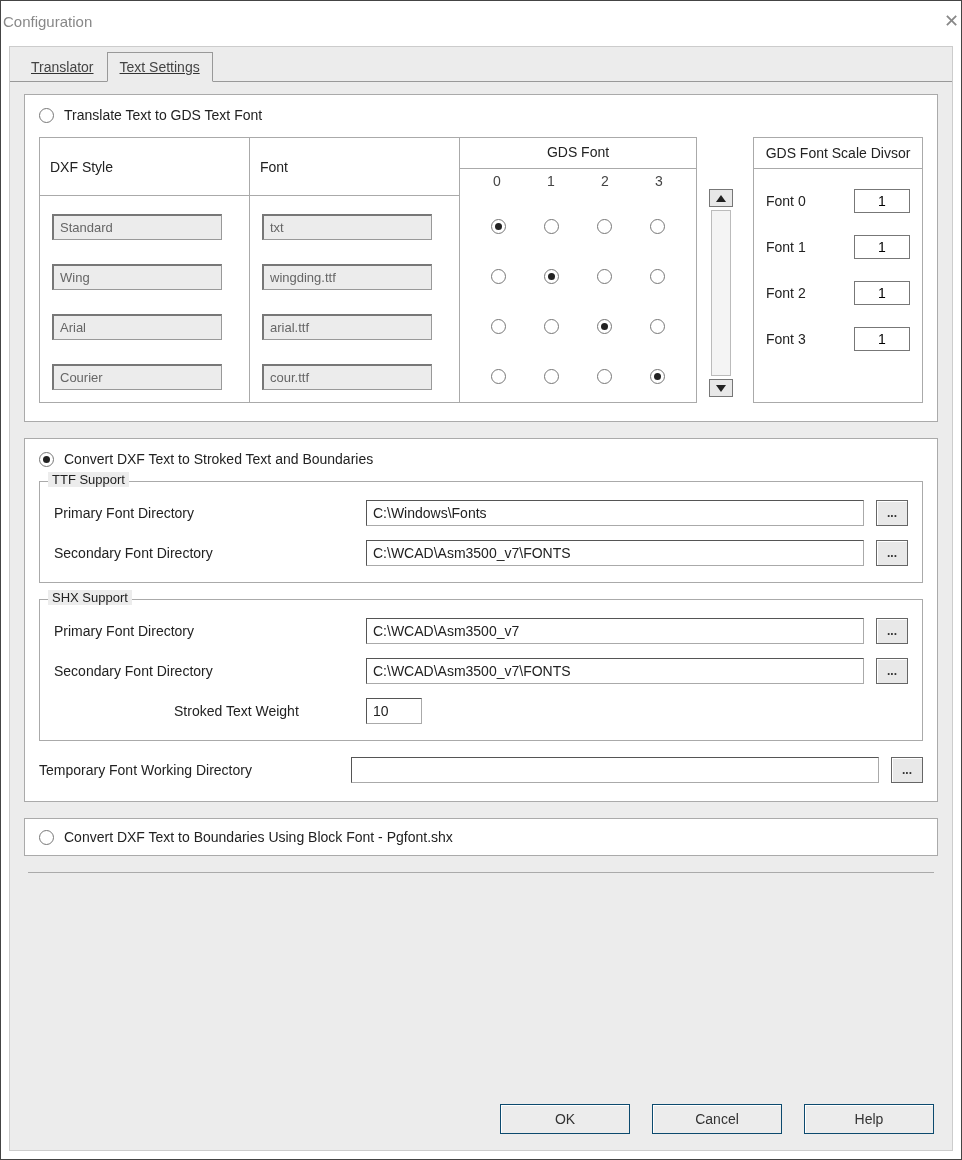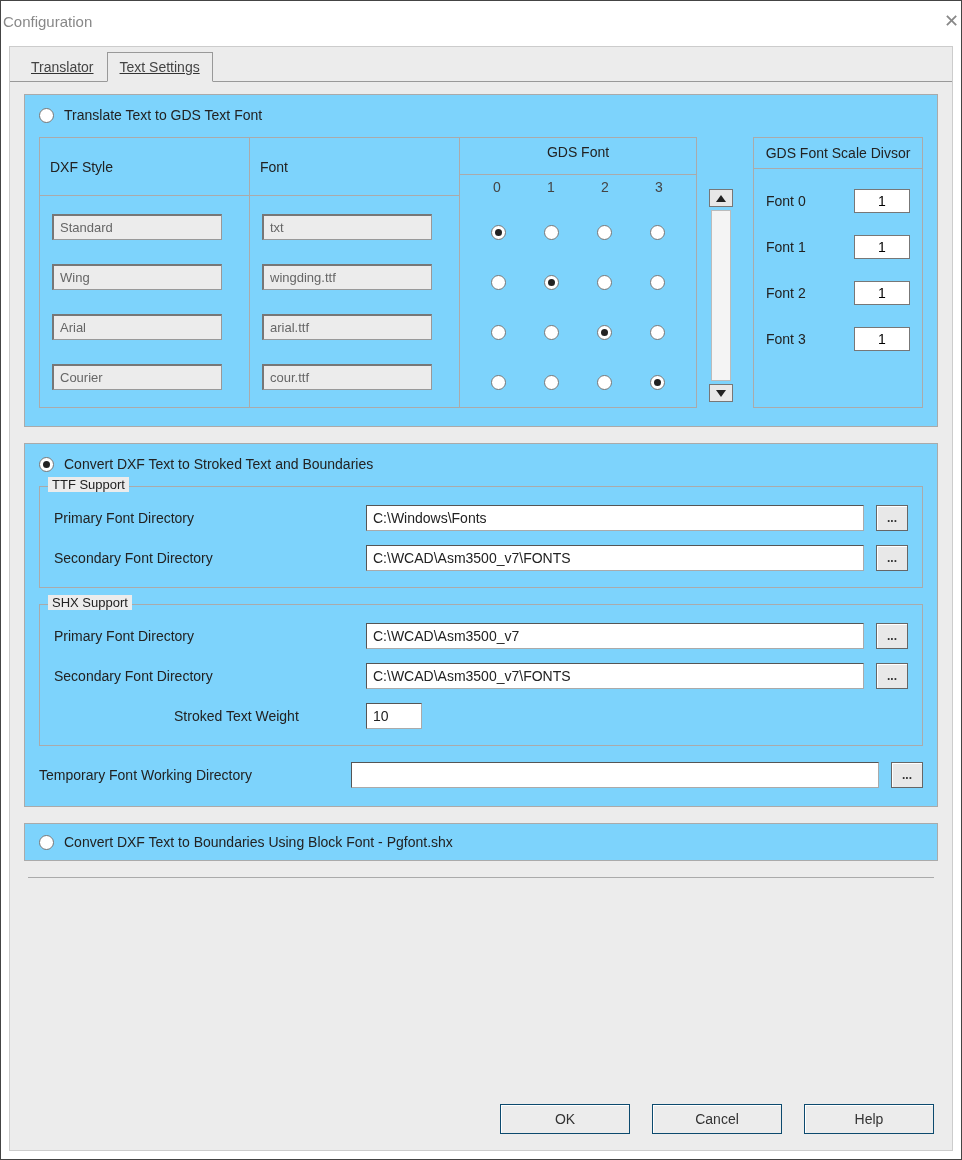--- a/index.html
+++ b/index.html
@@ -7,21 +7,21 @@
 .window { width: 962px; height: 1160px; border: 1px solid #444; background: #fff; position: relative; }
 .titlebar { height: 40px; display: flex; align-items: center; justify-content: space-between; padding: 0 2px; background: #fff; }
 .title { color: #888; font-size: 15px; }
 .close-x { color: #888; font-size: 18px; cursor: pointer; }
 .client { position: absolute; top: 45px; left: 8px; right: 8px; bottom: 8px; background: #ececec; border: 1px solid #ccc; }
 .tabs { display: flex; margin: 5px 0 0 8px; text-decoration: underline; }
 .tab { padding: 6px 12px; font-size: 14px; color: #444; border: 1px solid transparent; cursor: pointer; }
 .tab.active { background: #ececec; border: 1px solid #999; border-bottom: 1px solid #ececec; position: relative; z-index: 2; }
 .tab-underline { height: 1px; background: #999; margin-top: -1px; }
 .content { padding: 12px 14px; }
-.panel { border: 1px solid #aaa; padding: 12px 14px 18px 14px; margin-bottom: 16px; background: #7dd3fc; }
+.panel { border: 1px solid #aaa; padding: 12px 14px 18px 14px; margin-bottom: 16px; background: #ffffff; }
 .opt-row { display: flex; align-items: center; gap: 10px; margin-bottom: 14px; }
 .radio { width: 15px; height: 15px; border: 1px solid #777; border-radius: 50%; background: #fff; display: inline-flex; align-items: center; justify-content: center; cursor: pointer; flex-shrink: 0; }
 .radio.selected::after { content: ""; width: 7px; height: 7px; background: #222; border-radius: 50%; }
 .opt-label { font-size: 14px; color: #222; }
 .font-layout { display: flex; gap: 12px; }
 .font-table { border: 1px solid #aaa; display: flex; flex: 1; }
 .ft-col { border-right: 1px solid #aaa; display: flex; flex-direction: column; }
 .ft-col:last-child { border-right: none; }
 .ft-head { border-bottom: 1px solid #aaa; padding: 6px 10px; font-size: 14px; color: #222; }
 .ft-head.center { text-align: center; }
@@ -91,21 +91,21 @@
             <div class="ft-col" style="width:210px;">
               <div class="ft-head" style="height:58px;display:flex;align-items:center;">Font</div>
               <div class="ft-body">
                 <input class="ro-input w170" readonly="" value="txt" style="">
                 <input class="ro-input w170" readonly="" value="wingding.ttf" style="">
                 <input class="ro-input w170" readonly="" value="arial.ttf" style="">
                 <input class="ro-input w170" readonly="" value="cour.ttf" style="">
               </div>
             </div>
             <div class="ft-col" style="flex:1;">
-              <div class="ft-head center" style="padding-bottom:14px;text-align:center;">GDS Font</div>
+              <div class="ft-head center" style="padding-bottom:8px;text-align:center;">GDS Font</div>
               <div class="ft-sub">
                 <span>0</span>
                 <span>1</span>
                 <span>2</span>
                 <span>3</span>
               </div>
               <div class="ft-body" style="padding-top:18px;">
                 <div class="gds-row">
                   <span class="radio selected"></span>
                   <span class="radio"></span>

